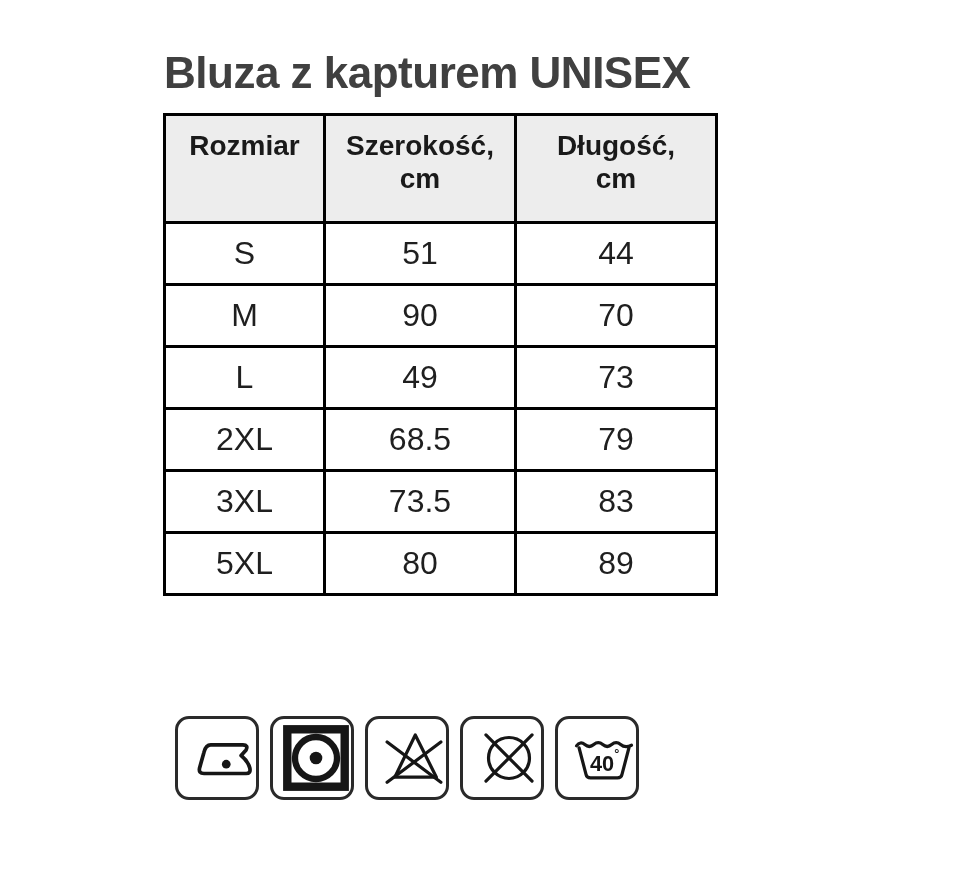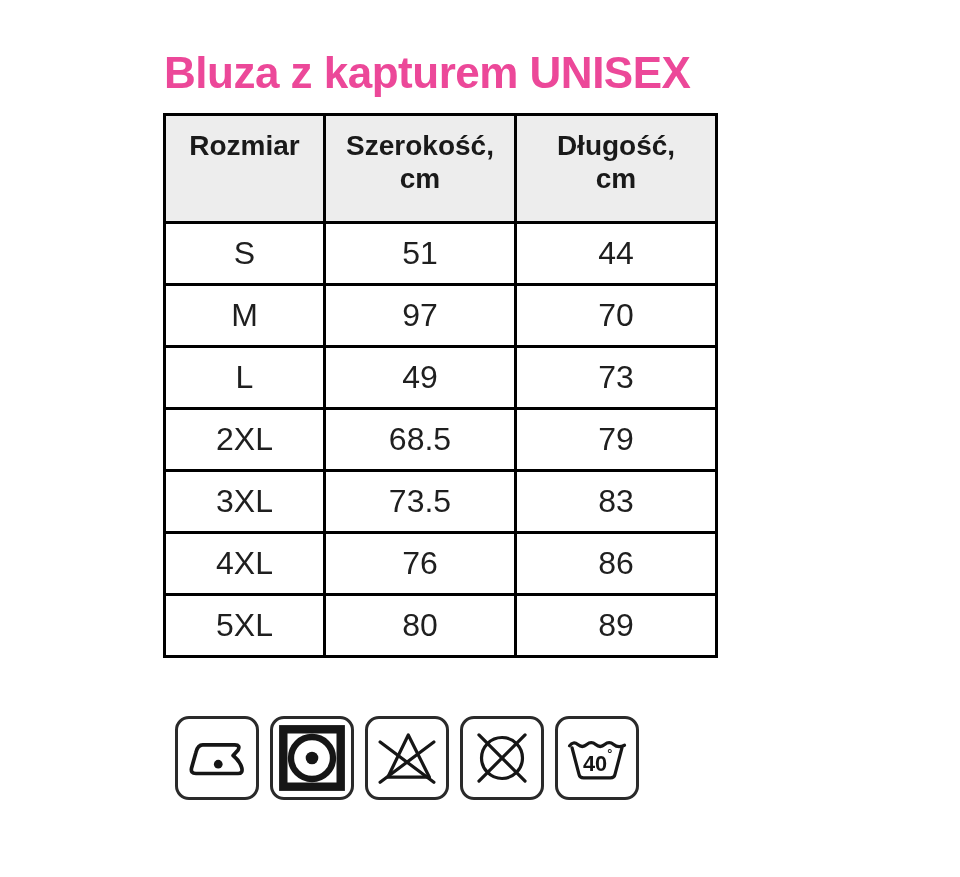--- a/index.html
+++ b/index.html
@@ -12,21 +12,21 @@
     color: #111111;
     overflow: hidden;
   }
   .title {
     position: absolute;
     left: 164px;
     top: 48px;
     font-size: 44px;
     font-weight: 700;
     letter-spacing: -0.5px;
-    color: #ec4899;
+    color: #404040;
     white-space: nowrap;
   }
   table.size-table {
     position: absolute;
     left: 163px;
     top: 113px;
     border-collapse: collapse;
     table-layout: fixed;
     background: #ffffff;
   }
@@ -65,21 +65,21 @@
   }
   .care-icon {
     box-sizing: border-box;
     width: 84px;
     height: 84px;
     border: 3.5px solid #2a2a2a;
     border-radius: 14px;
     background: #ffffff;
     display: flex;
     align-items: center;
-    justify-content: center;
+    justify-content: flex-end;
   }
   .care-icon svg { display: block; }
 </style>
 </head>
 <body>
 
 <div class="page">
 
   <div class="title">Bluza z kapturem UNISEX</div>
 
@@ -106,42 +106,37 @@
       </tr>
     </thead>
     <tbody>
       <tr>
         <td>S</td>
         <td>51</td>
         <td>44</td>
       </tr>
       <tr>
         <td>M</td>
-        <td>97</td>
+        <td>90</td>
         <td>70</td>
       </tr>
       <tr>
         <td>L</td>
         <td>49</td>
         <td>73</td>
       </tr>
       <tr>
         <td>2XL</td>
         <td>68.5</td>
         <td>79</td>
       </tr>
       <tr>
         <td>3XL</td>
         <td>73.5</td>
         <td>83</td>
-      </tr>
-      <tr>
-        <td>4XL</td>
-        <td>76</td>
-        <td>86</td>
       </tr>
       <tr>
         <td>5XL</td>
         <td>80</td>
         <td>89</td>
       </tr>
     </tbody>
   </table>
 
   <div class="care-row">

